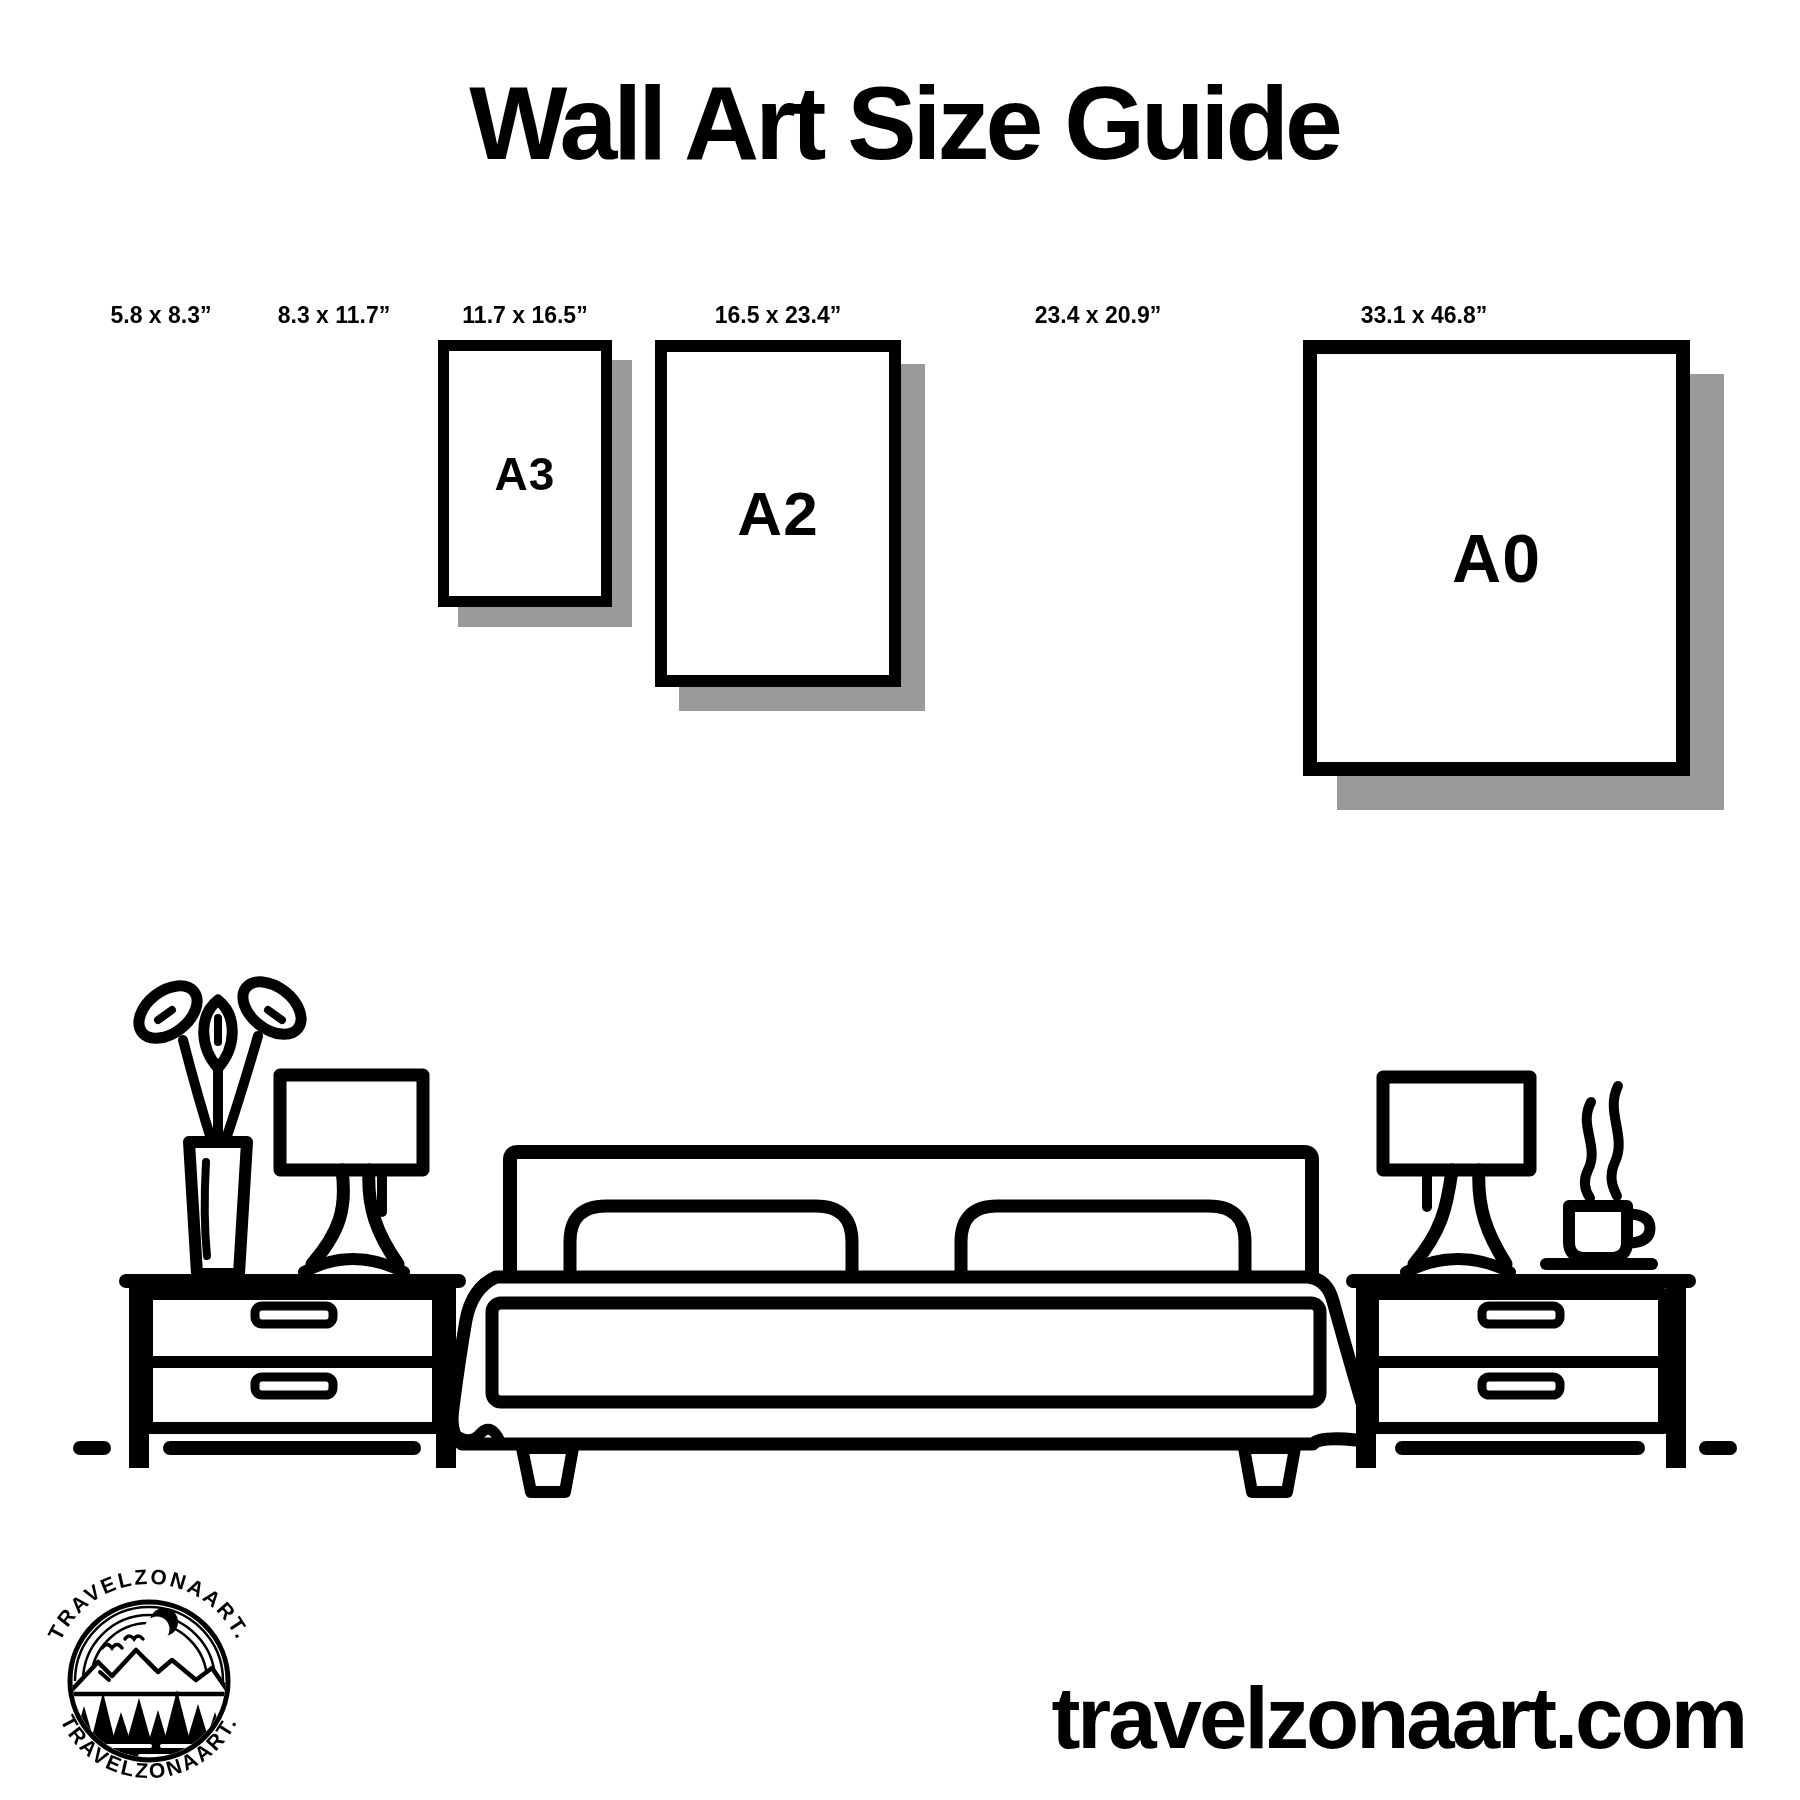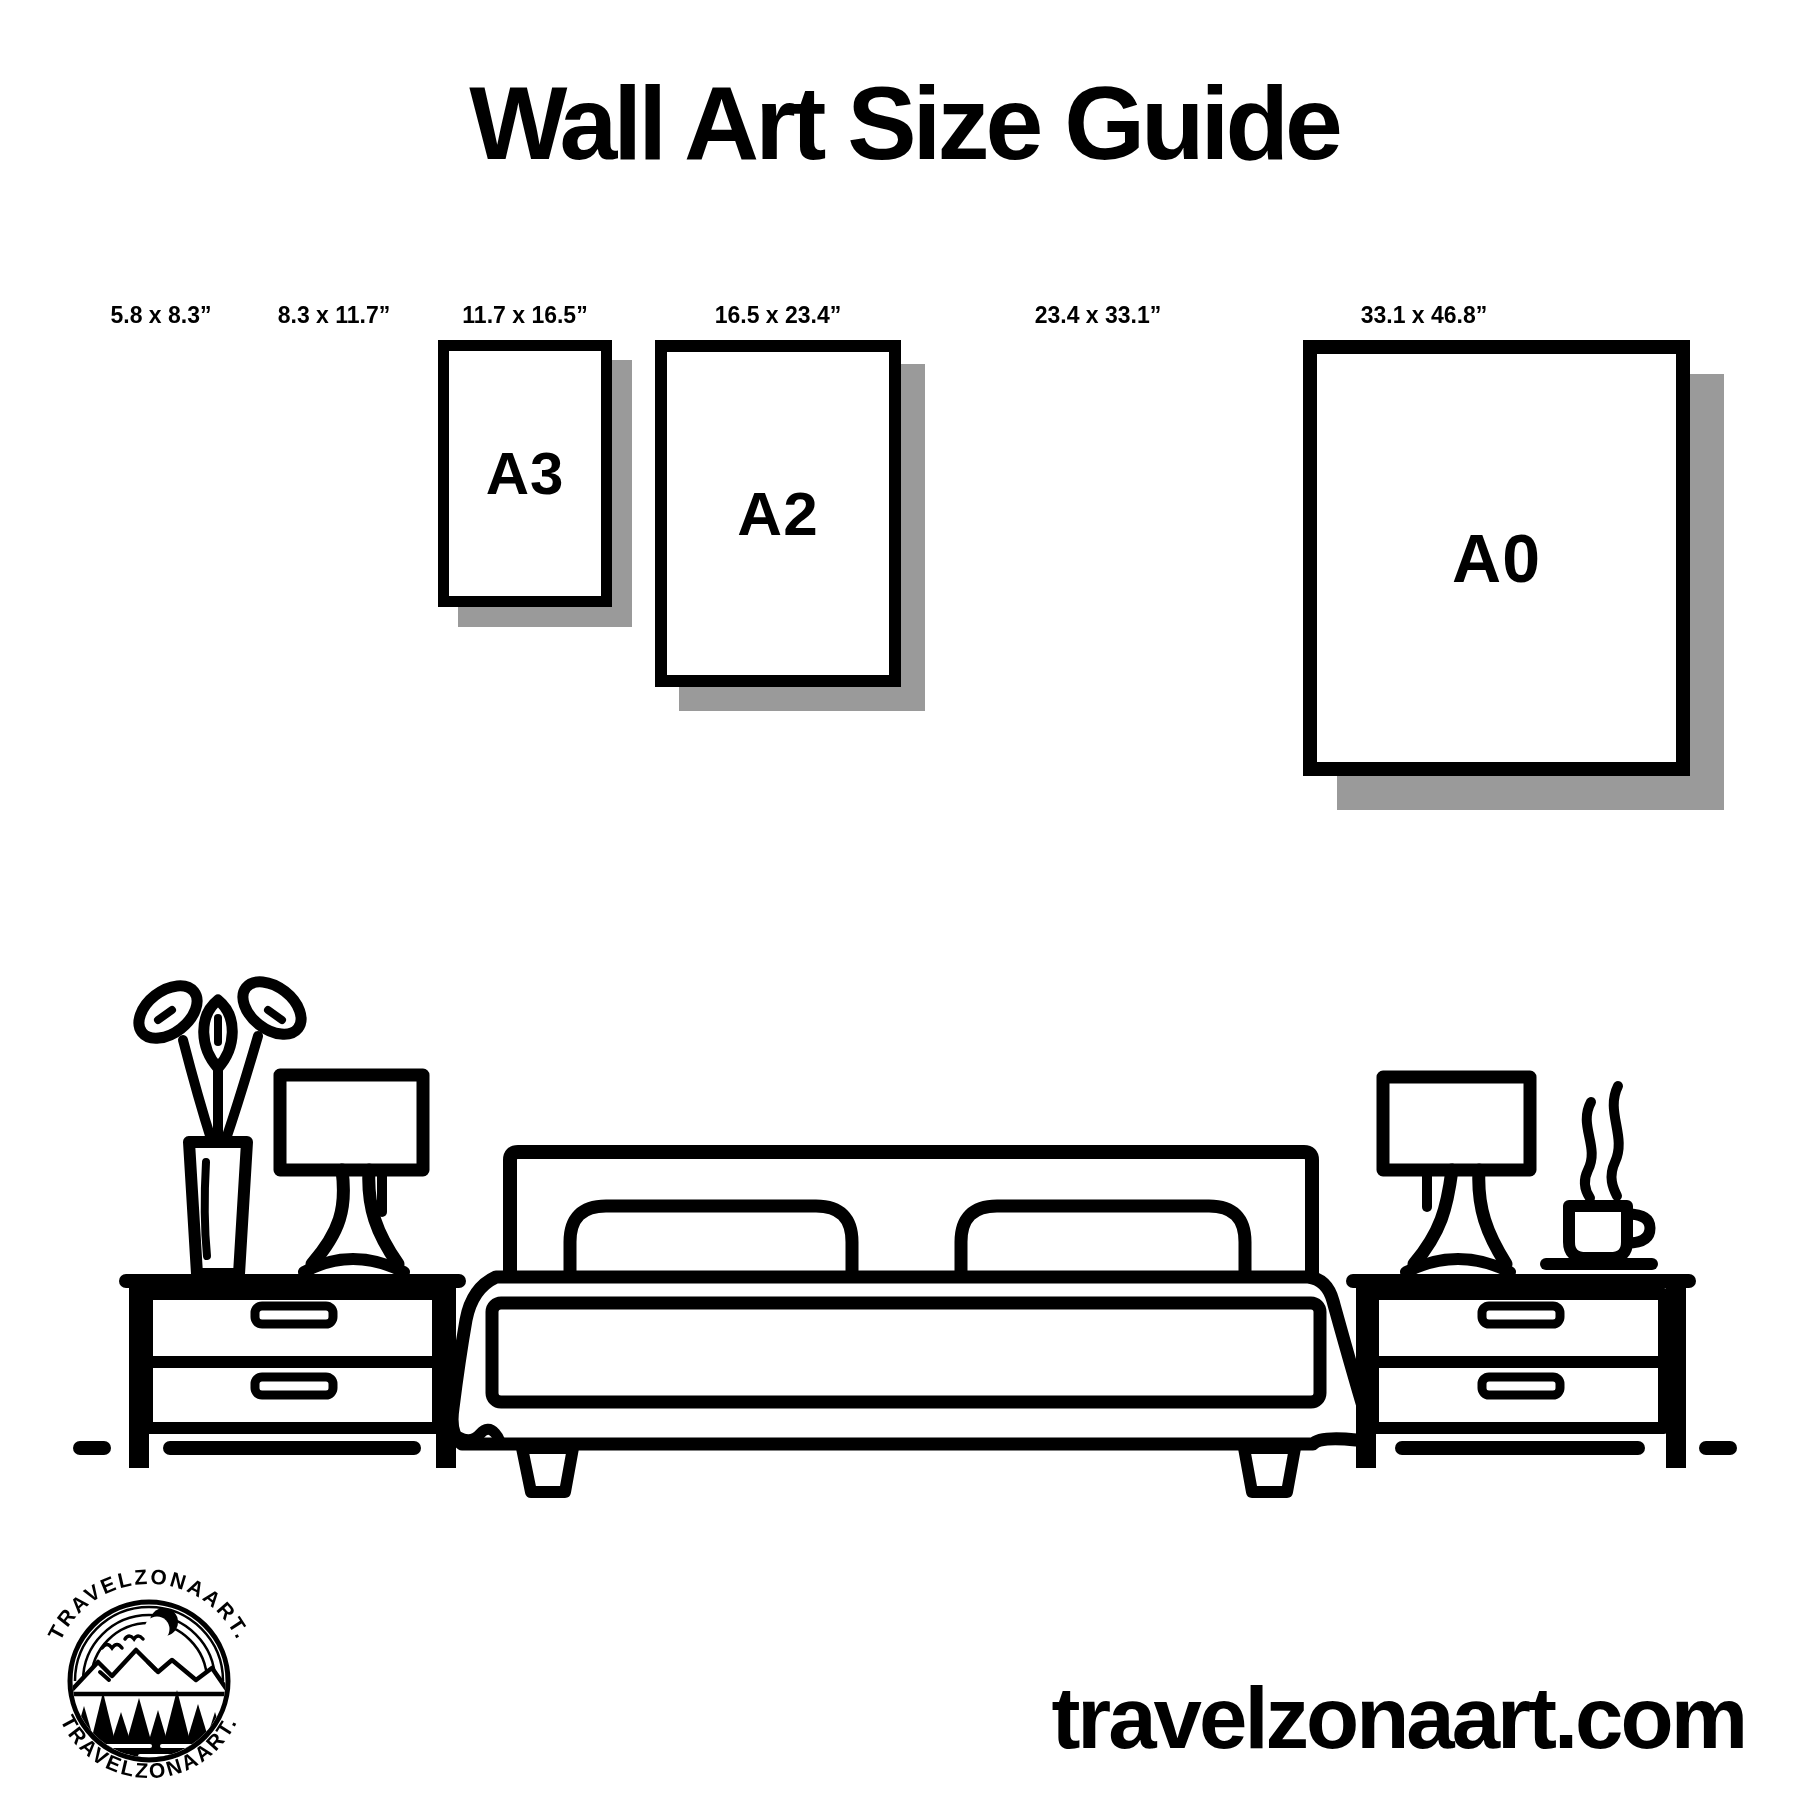--- a/index.html
+++ b/index.html
@@ -23,21 +23,21 @@
   .frame .letter{font-weight:bold;letter-spacing:1px;}
   
   #f-a5{left:110px;top:339px;width:103px;height:145px;border-width:10px;box-shadow:14px 14px 0 var(--sh);}
   #f-a4{left:258px;top:340px;width:152px;height:183px;border-width:10px;box-shadow:16px 16px 0 var(--sh);}
   #f-a3{left:438px;top:340px;width:174px;height:267px;border-width:11px;box-shadow:20px 20px 0 var(--sh);}
   #f-a2{left:655px;top:340px;width:246px;height:347px;border-width:12px;box-shadow:24px 24px 0 var(--sh);}
   #f-a1{left:949px;top:340px;width:298px;height:461px;border-width:13px;box-shadow:28px 28px 0 var(--sh);}
   #f-a0{left:1303px;top:340px;width:387px;height:436px;border-width:14px;box-shadow:34px 34px 0 var(--sh);}
   #f-a5 .letter{font-size:54px;transform:translateY(12px);}
   #f-a4 .letter{font-size:58px;}
-  #f-a3 .letter{font-size:60px;}
+  #f-a3 .letter{font-size:46px;}
   #f-a2 .letter{font-size:62px;}
   #f-a1 .letter{font-size:64px;}
   #f-a0 .letter{font-size:68px;}
   #d-a5{left:161px;} #d-a4{left:334px;} #d-a3{left:525px;}
   #d-a2{left:778px;} #d-a1{left:1098px;} #d-a0{left:1424px;}
   .scene{position:absolute;left:0;top:960px;width:1800px;height:560px;}
   .logo{position:absolute;left:33px;top:1564px;width:234px;height:236px;}
   .website{
     position:absolute;top:1668px;right:55px;height:100px;line-height:100px;
     font-size:87px;font-weight:bold;letter-spacing:-3px;white-space:nowrap;
@@ -47,21 +47,21 @@
 <body>
 
 <div class="page" style="--sh:#9a9a9a;">
 
   <div class="title">Wall Art Size Guide</div>
 
   <div class="dim" id="d-a5">5.8 x 8.3”</div>
   <div class="dim" id="d-a4">8.3 x 11.7”</div>
   <div class="dim" id="d-a3">11.7 x 16.5”</div>
   <div class="dim" id="d-a2">16.5 x 23.4”</div>
-  <div class="dim" id="d-a1">23.4 x 33.1”</div>
+  <div class="dim" id="d-a1">23.4 x 20.9”</div>
   <div class="dim" id="d-a0">33.1 x 46.8”</div>
 
   <div class="frame" id="f-a3">
     <span class="letter">A3</span>
   </div>
   <div class="frame" id="f-a2">
     <span class="letter">A2</span>
   </div>
   <div class="frame" id="f-a0">
     <span class="letter">A0</span>

